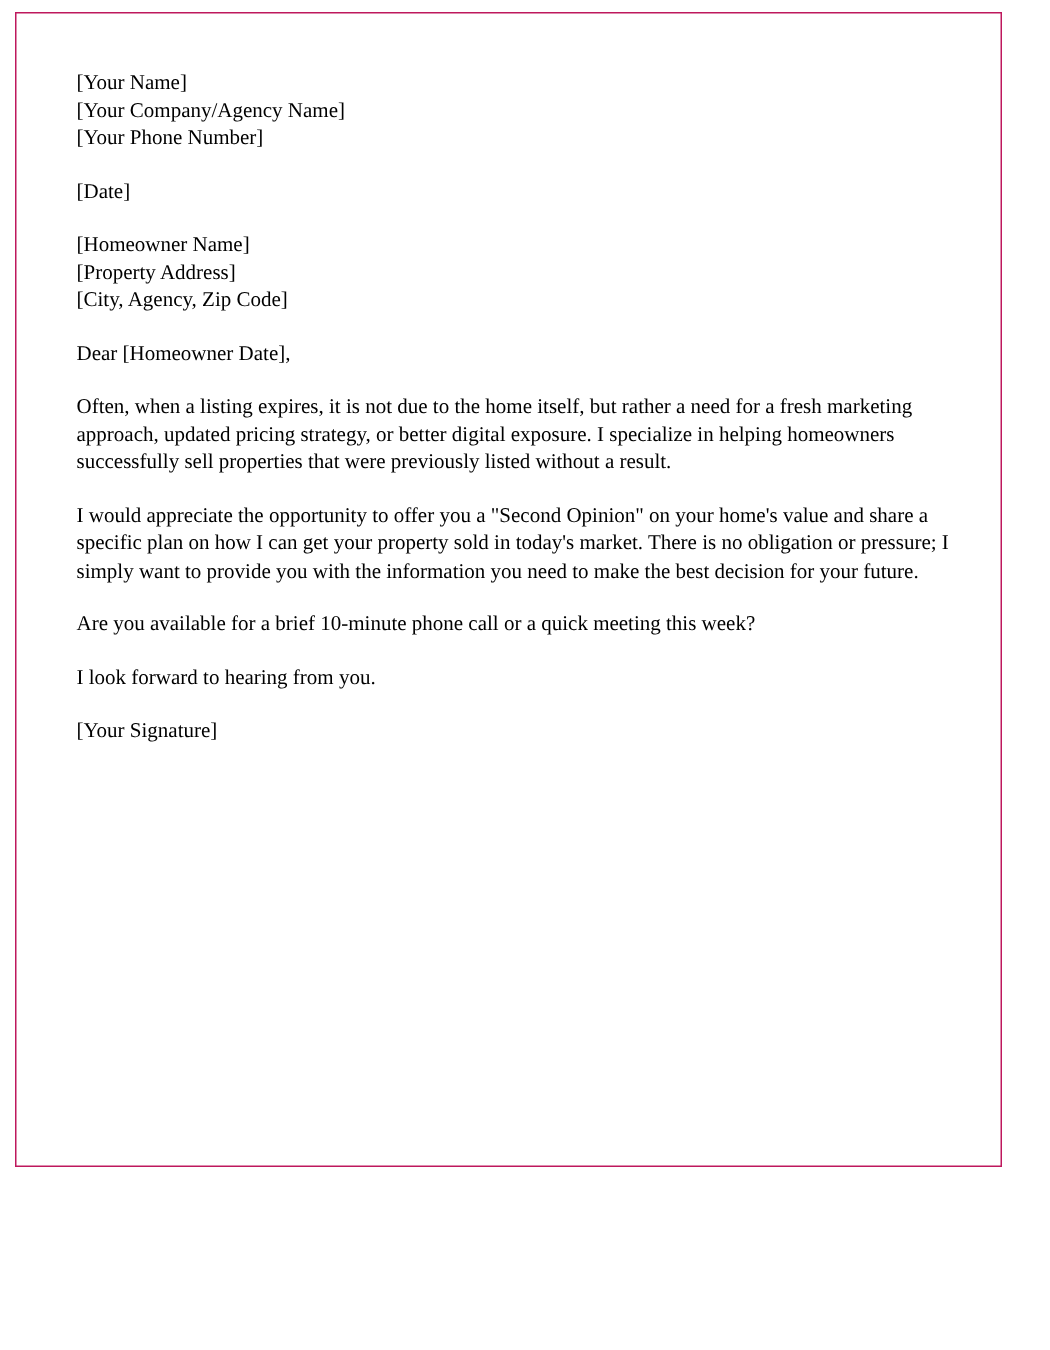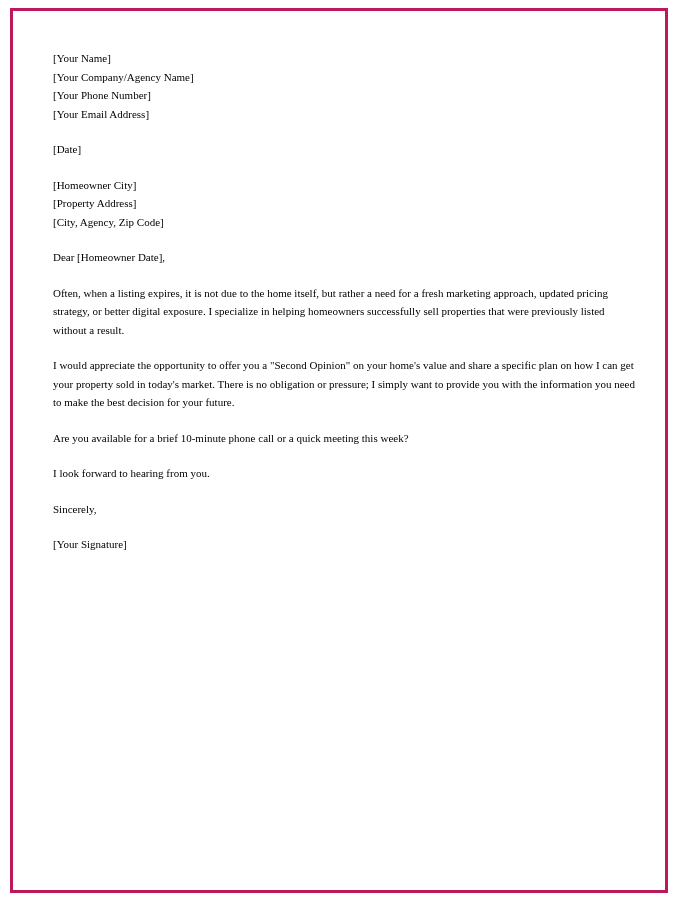--- a/index.html
+++ b/index.html
@@ -13,24 +13,24 @@
     position: relative;
     font-family: "Liberation Serif", serif;
     color: #000000;
   }
   .letter-border {
     box-sizing: border-box;
     position: absolute;
     left: 10px;
     top: 8px;
     width: 658px;
-    height: 885px;
-    border: 3px solid #be185d;
+    height: 770px;
+    border: 1px solid #be185d;
     padding: 38px 26px 30px 40px;
-    font-size: 11px;
+    font-size: 14px;
     line-height: 18.5px;
     background: #ffffff;
   }
   .block {
     margin: 0 0 17px 0;
   }
   .para {
     margin: 0 0 17px 0;
   }
   .line {
@@ -40,39 +40,37 @@
 </head>
 <body>
 
 <div class="page">
   <div class="letter-border">
 
     <div class="block">
       <div class="line">[Your Name]</div>
       <div class="line">[Your Company/Agency Name]</div>
       <div class="line">[Your Phone Number]</div>
-      <div class="line">[Your Email Address]</div>
     </div>
 
     <div class="block">
       <div class="line">[Date]</div>
     </div>
 
     <div class="block">
-      <div class="line">[Homeowner City]</div>
+      <div class="line">[Homeowner Name]</div>
       <div class="line">[Property Address]</div>
       <div class="line">[City, Agency, Zip Code]</div>
     </div>
 
     <div class="block line">Dear [Homeowner Date],</div>
 
     <p class="para">Often, when a listing expires, it is not due to the home itself, but rather a need for a fresh marketing approach, updated pricing strategy, or better digital exposure. I specialize in helping homeowners successfully sell properties that were previously listed without a result.</p>
     <p class="para">I would appreciate the opportunity to offer you a "Second Opinion" on your home's value and share a specific plan on how I can get your property sold in today's market. There is no obligation or pressure; I simply want to provide you with the information you need to make the best decision for your future.</p>
     <p class="para">Are you available for a brief 10-minute phone call or a quick meeting this week?</p>
     <p class="para">I look forward to hearing from you.</p>
 
-    <div class="block line">Sincerely,</div>
 
     <div class="block line">[Your Signature]</div>
 
 
   </div>
 </div>
 
 </body></html>

